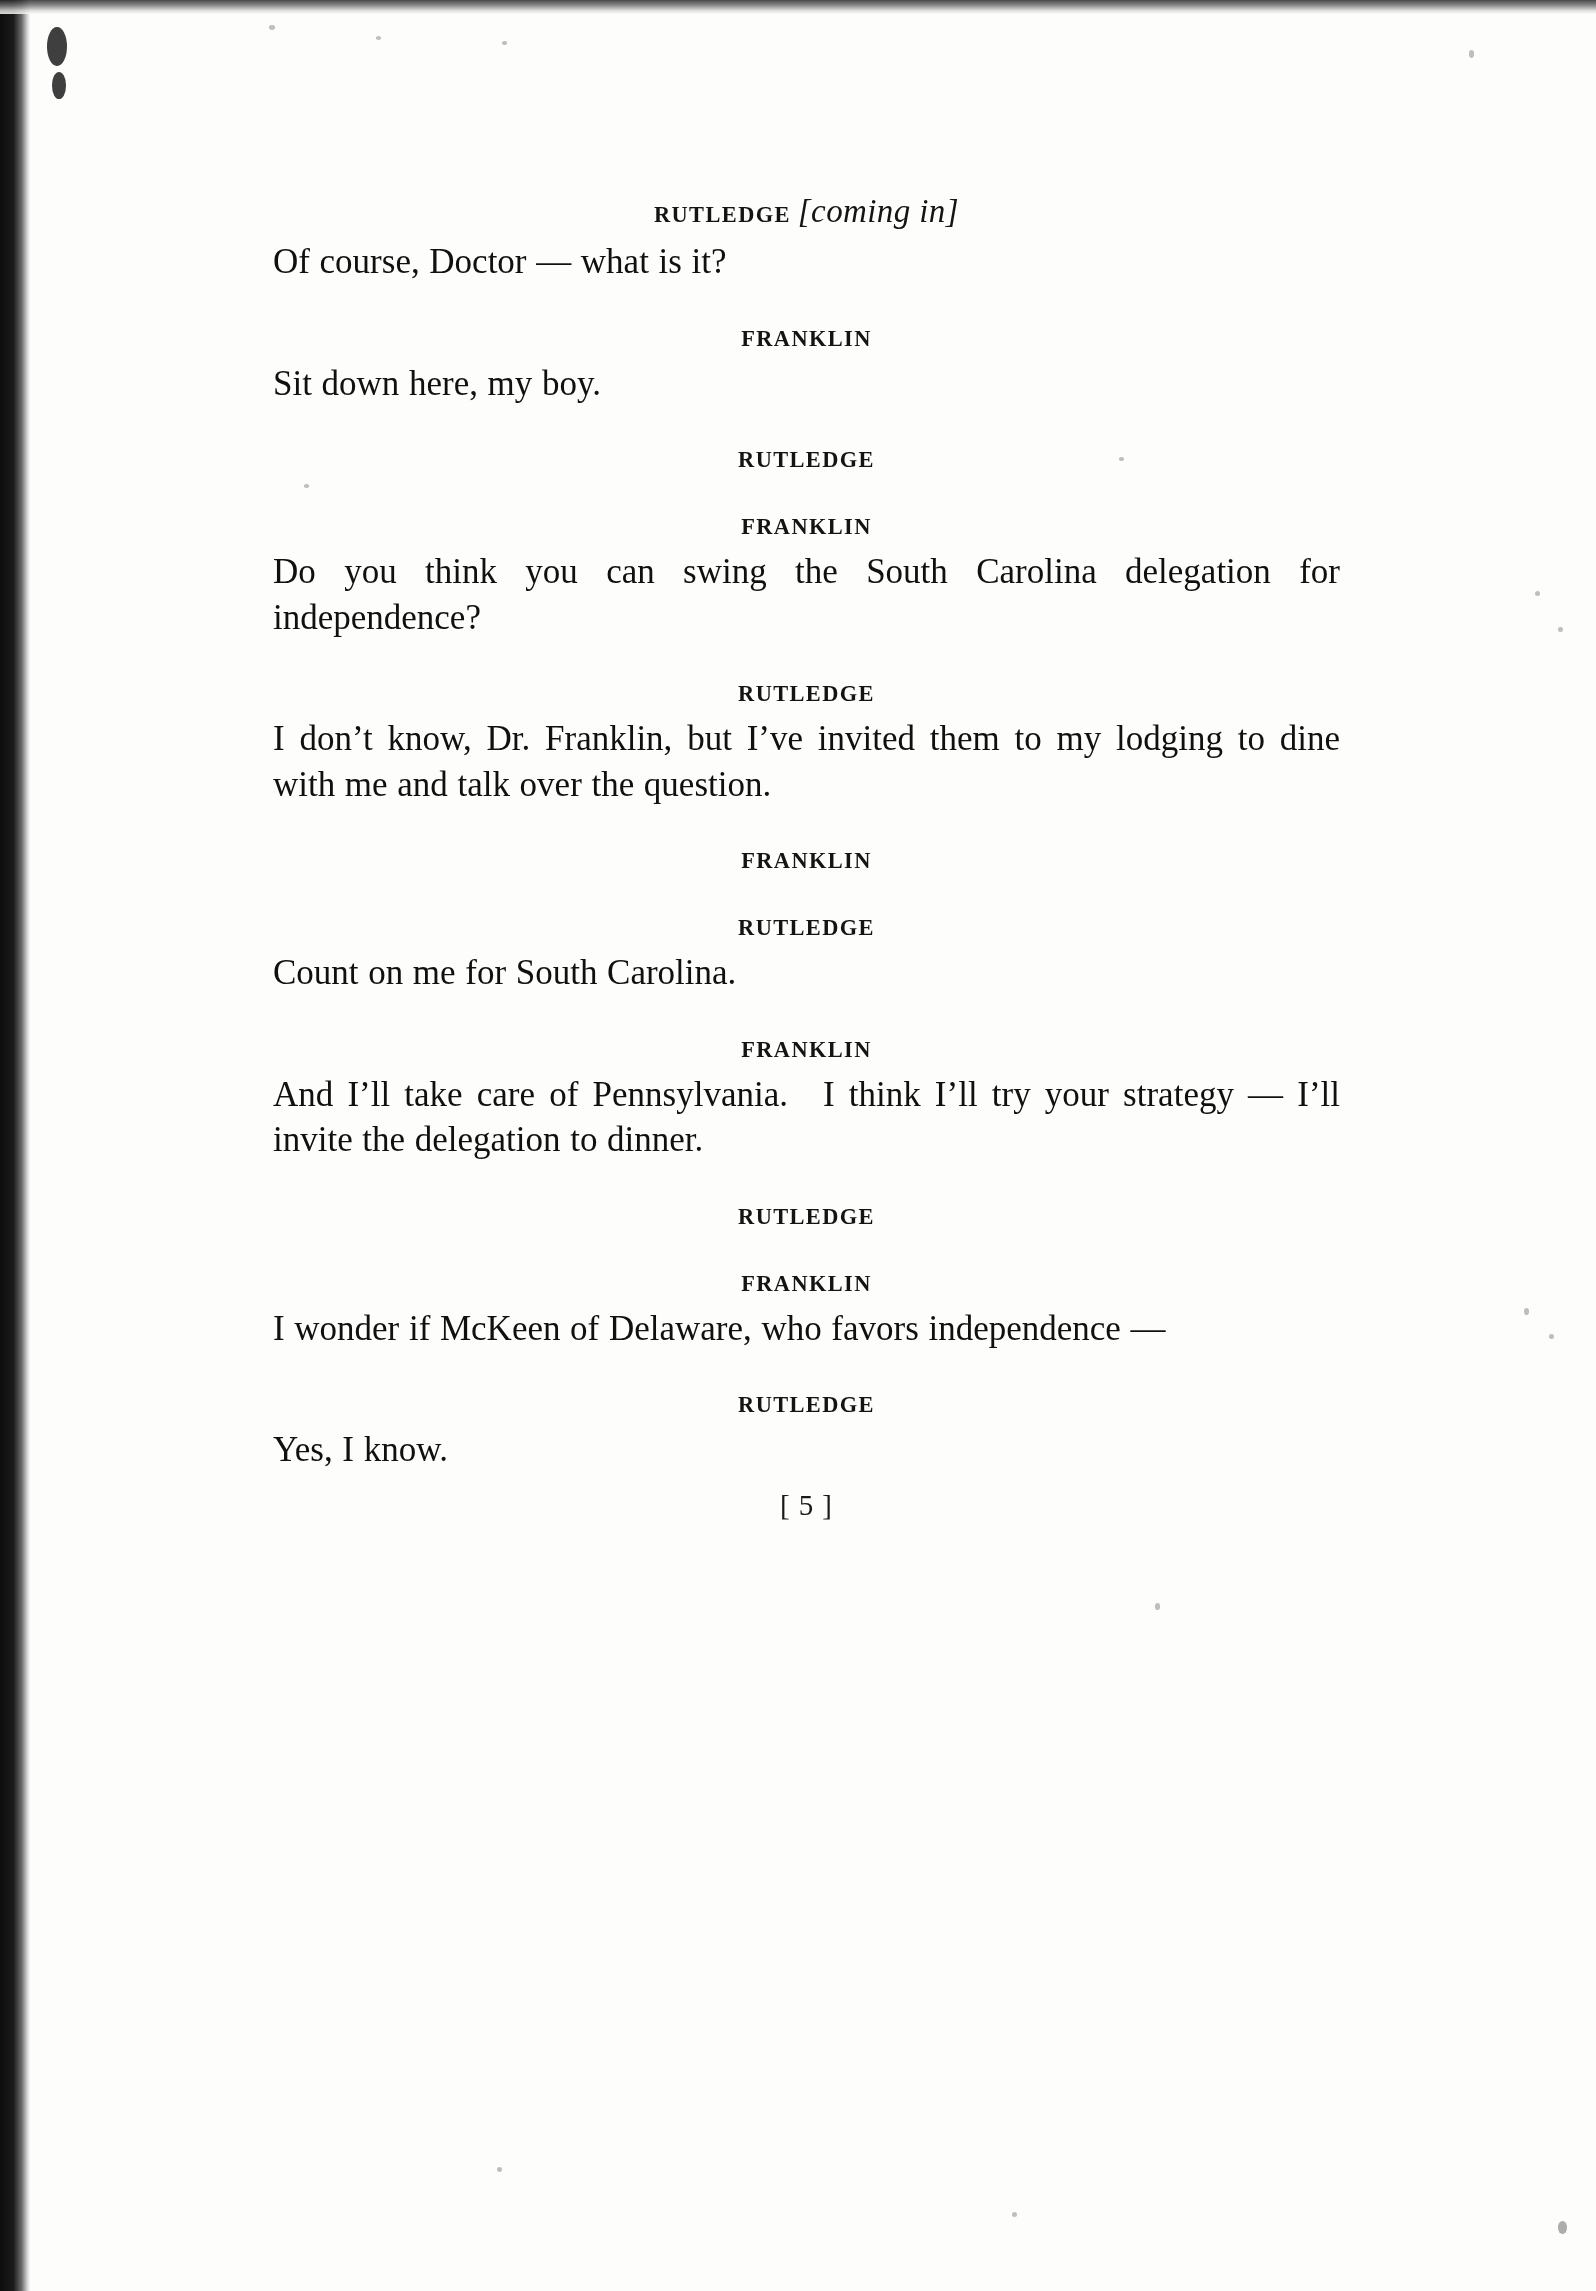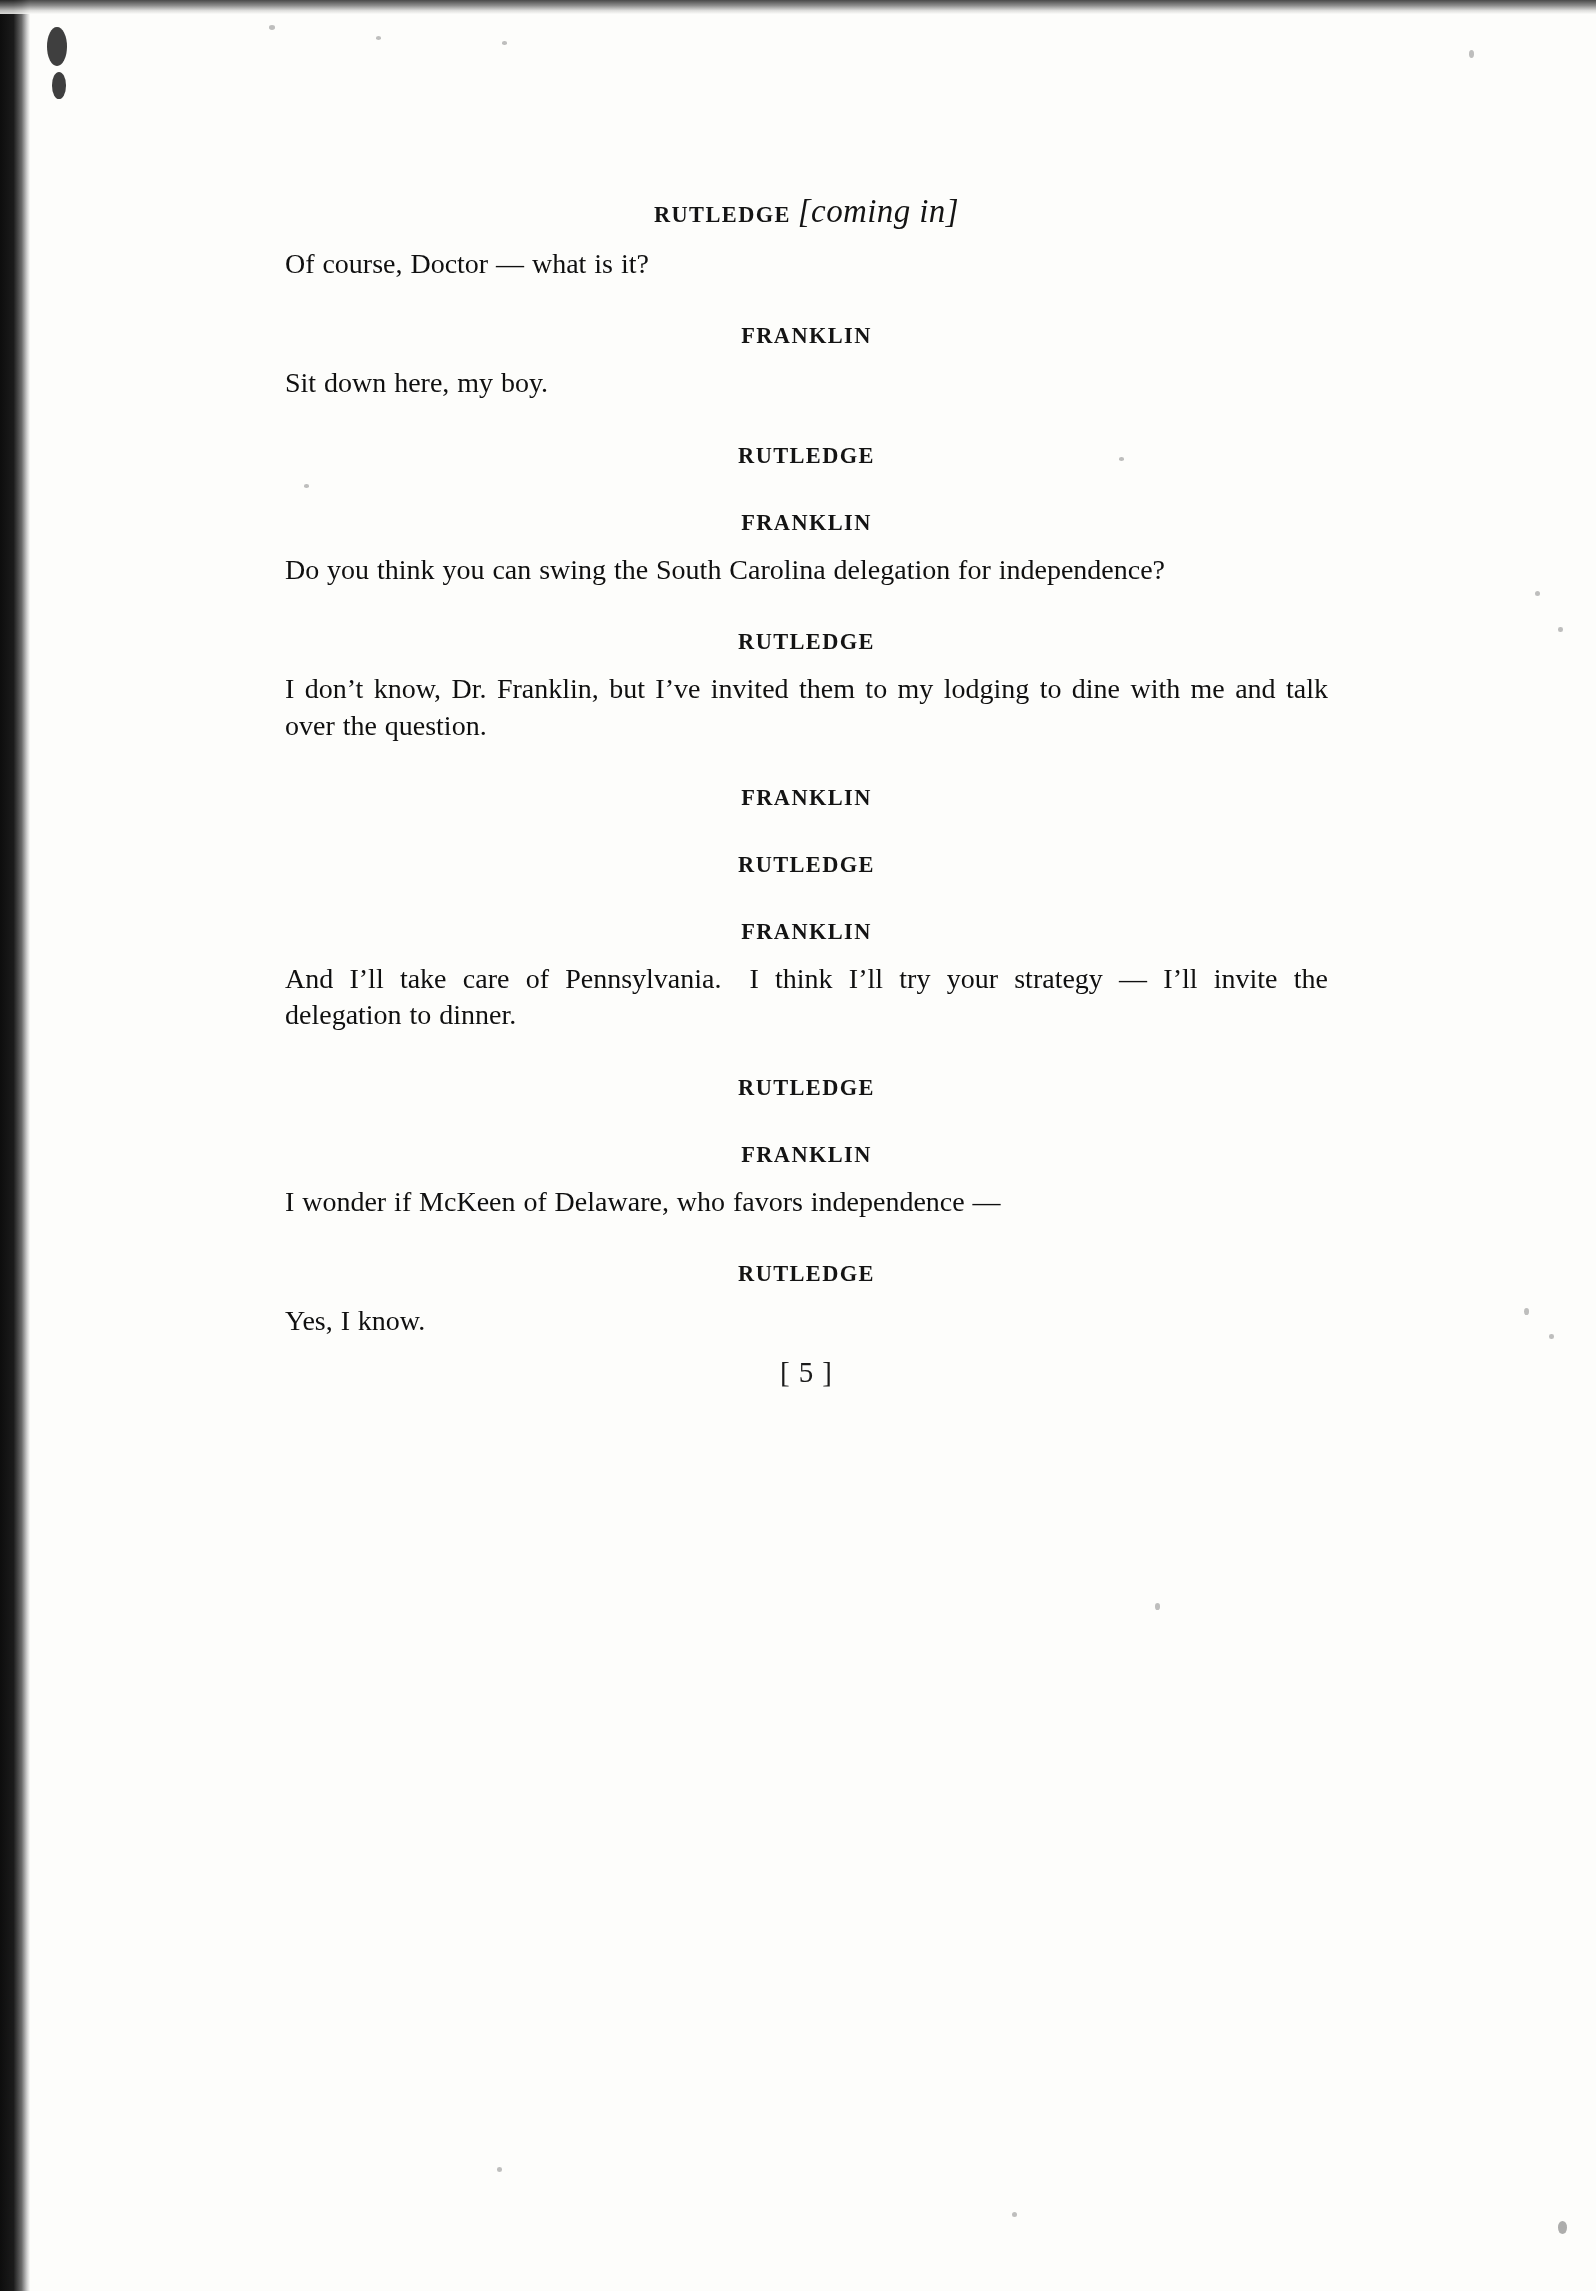--- a/index.html
+++ b/index.html
@@ -74,23 +74,23 @@
     color: #141414;
   }
   .speaker .stage {
     font-variant: normal;
     font-style: italic;
     letter-spacing: 0.4px;
     font-weight: 400;
     font-size: 33px;
   }
   .line {
-    font-size: 28px;
+    font-size: 35px;
     line-height: 1.30;
-    margin: 16px;
+    margin: 4px;
     text-align: justify;
     text-align-last: left;
     color: #101010;
     word-spacing: 0.9px;
   }
   .line.nojust { text-align: left; }
 
   .folio {
     position: absolute;
     left: 0;
@@ -150,20 +150,21 @@
     <div class="speaker">RUTLEDGE</div>
     <p class="line">I don’t know, Dr. Franklin, but I’ve invited them to my lodging to dine with me and talk over the question.</p>
   </div>
 
   <div class="speech">
     <div class="speaker">FRANKLIN</div>
   </div>
 
   <div class="speech">
     <div class="speaker">RUTLEDGE</div>
+    <p class="line nojust">Count on me for South Carolina.</p>
   </div>
 
   <div class="speech">
     <div class="speaker">FRANKLIN</div>
     <p class="line">And I’ll take care of Pennsylvania. I think I’ll try your strategy — I’ll invite the delegation to dinner.</p>
   </div>
 
   <div class="speech">
     <div class="speaker">RUTLEDGE</div>
   </div>

